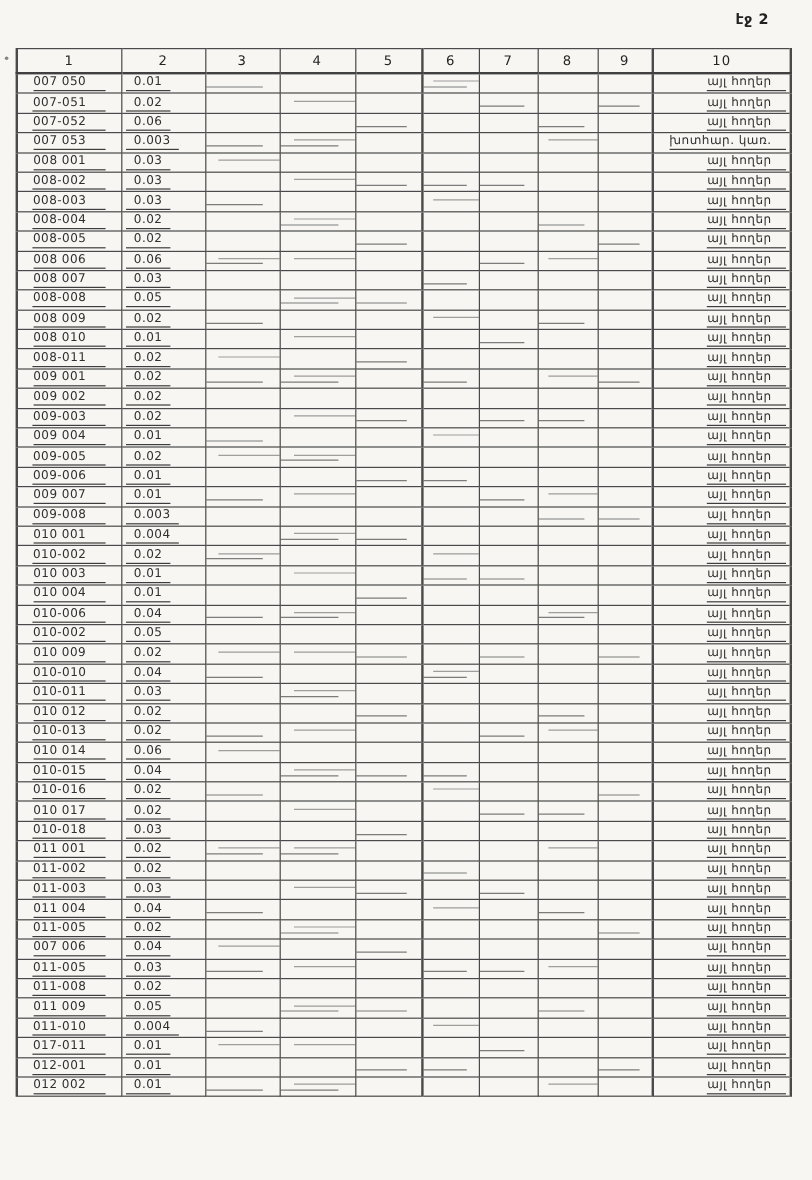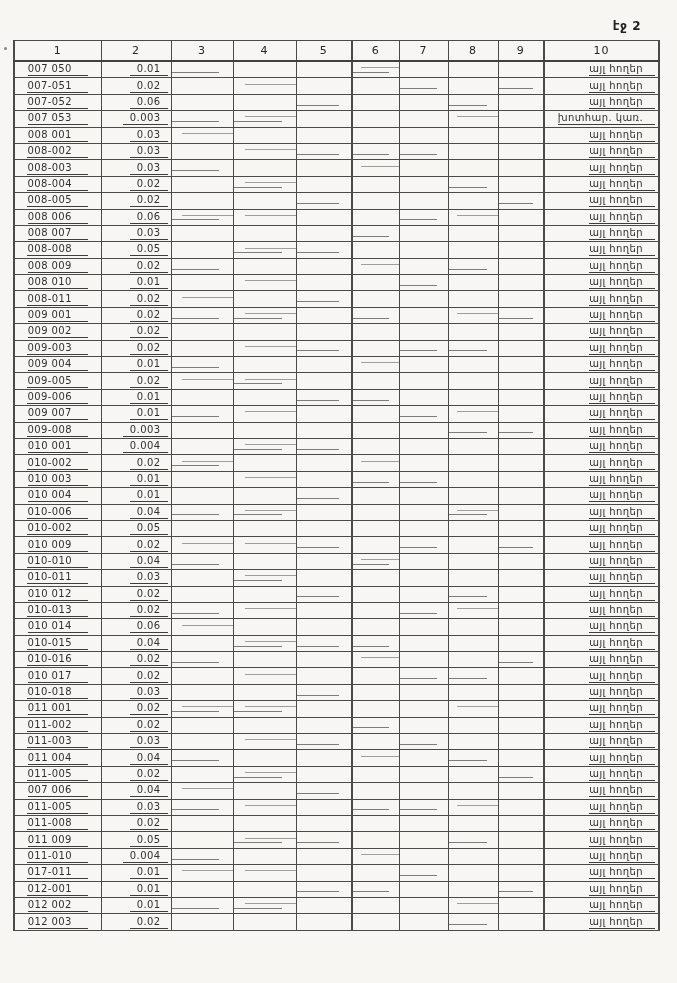--- a/index.html
+++ b/index.html
@@ -5,21 +5,21 @@
   html,body{margin:0;padding:0;}
   body{
     width:677px;height:983px;
     background:#f7f6f3;
     font-family:"DejaVu Sans","Liberation Sans",sans-serif;
     color:#2c2c2c;
     position:relative;
     overflow:hidden;
   }
   .page-label{
-    position:absolute;top:19px;right:36px;
+    position:absolute;top:9px;right:36px;
     font-size:12px;font-weight:bold;letter-spacing:.5px;color:#222;
   }
   .speck{position:absolute;left:4px;top:47px;width:3px;height:3px;background:#555;border-radius:50%;opacity:.7;}
   table.scan{
     position:absolute;left:13px;top:40px;width:645px;
     border-collapse:collapse;table-layout:fixed;
     background:transparent;
   }
   table.scan th,table.scan td{
     border:1px solid #4a4a4a;
@@ -33,21 +33,21 @@
   }
   table.scan td{
     font-size:10px;height:15.4px;padding:0 3px;vertical-align:middle;
     color:#303030;letter-spacing:.4px;
   }
   table.scan th:nth-child(5),table.scan td:nth-child(5){border-right-width:2px;}
   table.scan th:nth-child(9),table.scan td:nth-child(9){border-right-width:2px;}
   table.scan th:first-child,table.scan td:first-child{border-left-width:2px;}
   table.scan th:last-child,table.scan td:last-child{border-right-width:2px;}
   td.c-code{text-align:center;}
-  td.c-val{text-align:right;}
+  td.c-val{text-align:left;}
   td.c-note{text-align:right;font-size:10px;}
   .u{
     display:inline-block;
     border-bottom:1px solid #3d3d3d;
     padding-bottom:1px;line-height:11px;
   }
   td.c-code .u{padding-right:16px;}
   td.c-val .u{padding:0 7px 1px 7px;}
   td.c-note .u{padding-right:12px;}
   
@@ -774,27 +774,15 @@
     <td class="e"></td>
     <td class="e"></td>
     <td class="e"></td>
     <td class="e"></td>
     <td class="e"></td>
     <td class="e"></td>
     <td class="e"></td>
     <td class="c-note"><span class="u">այլ հողեր</span></td>
   </tr>
 
-  <tr>
-    <td class="c-code"><span class="u">012 003</span></td>
-    <td class="c-val"><span class="u">0.02</span></td>
-    <td class="e"></td>
-    <td class="e"></td>
-    <td class="e"></td>
-    <td class="e"></td>
-    <td class="e"></td>
-    <td class="e"></td>
-    <td class="e"></td>
-    <td class="c-note"><span class="u">այլ հողեր</span></td>
-  </tr>
 </tbody>
   </table>
 </div>
 
 </body></html>

